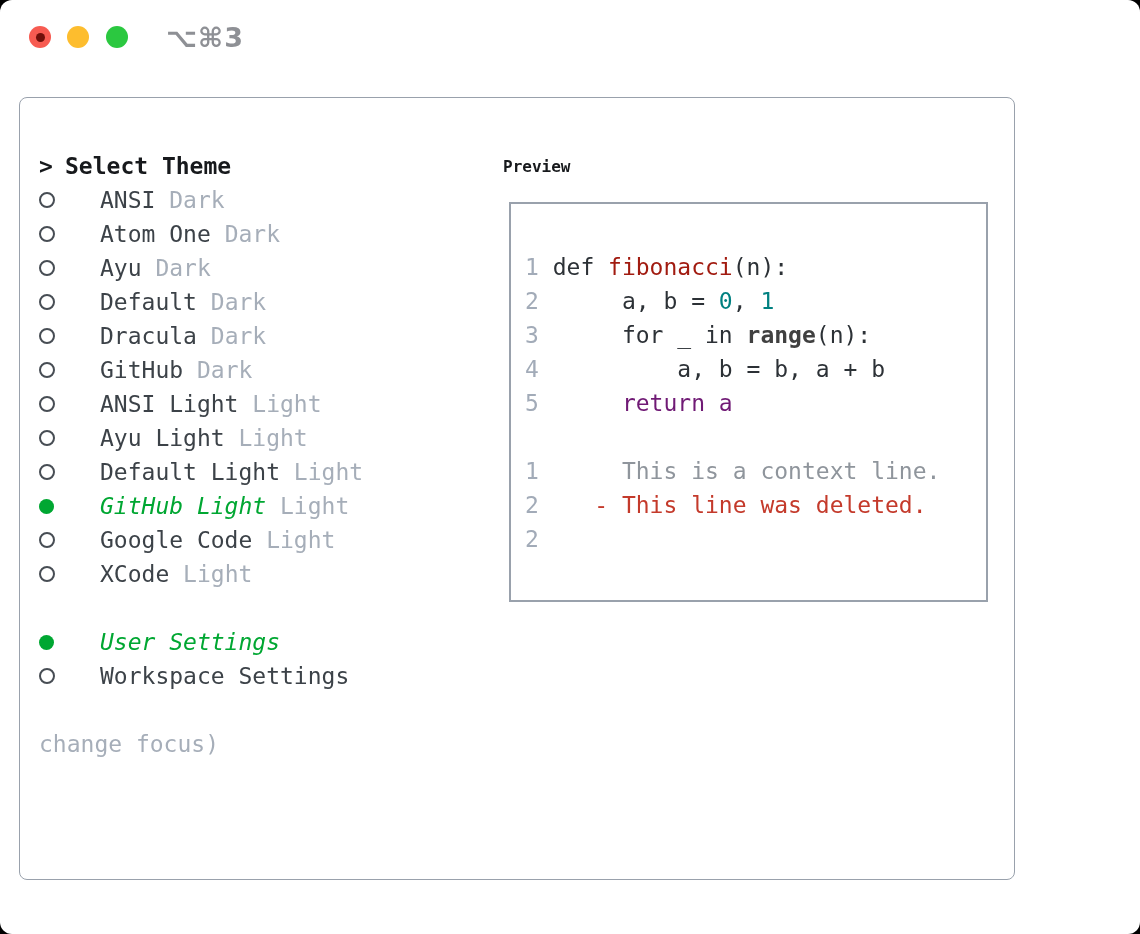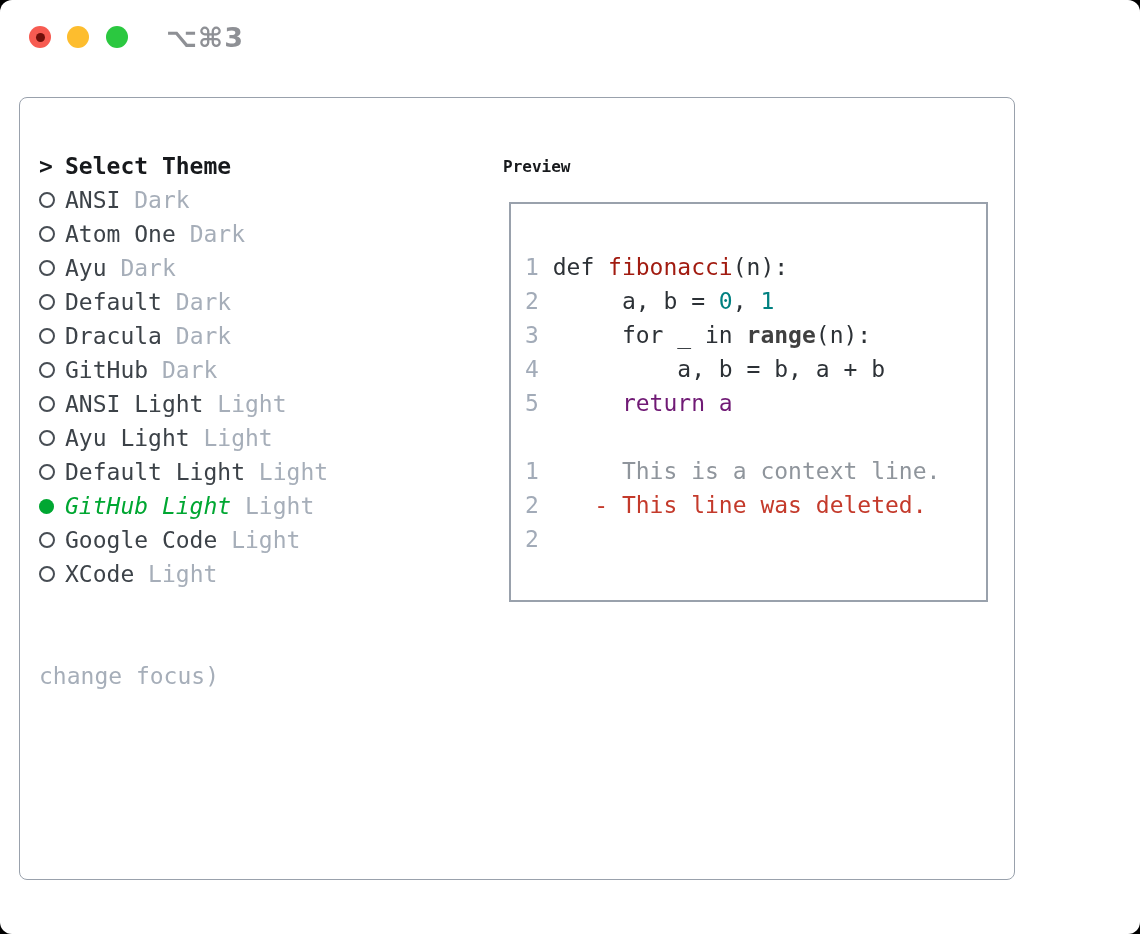--- a/index.html
+++ b/index.html
@@ -23,21 +23,21 @@
       border:1.5px solid var(--border_gray);border-radius:8px;background:#fff;}
   
   .left-col{position:absolute;left:19px;top:51px;width:450px;}
   .lrow{height:34px;display:flex;align-items:center;white-space:pre;font-size:23px;}
   .slot{width:26px;flex:0 0 26px;display:flex;align-items:center;}
   .hdr{font-weight:bold;color:var(--heading_black);}
   .caret{font-weight:bold;color:var(--heading_black);}
   .bullet{width:12px;height:12px;border:2px solid #474d54;border-radius:50%;box-sizing:content-box;}
   .theme-row.selected .bullet, .apply-row.selected .bullet{
       width:15px;height:15px;border:none;background:var(--accent_green);}
-  .t-name{color:var(--item_text);}
+  .t-name{color:var(--item_text);margin-left:35px;}
   .theme-row.selected .t-name, .apply-row.selected .t-name{color:var(--accent_green);font-style:italic;}
   .t-variant{color:var(--muted_gray);margin-left:1ch;text-align:right;}
   .spacer{height:34px;}
   .apply-hdr{color:var(--heading_black);margin-left:26px;}
   .hint{color:var(--muted_gray);}
   
   .preview-label{position:absolute;left:483px;top:51px;height:34px;display:flex;
       align-items:center;font-size:16px;font-weight:bold;color:var(--heading_black);}
   .preview-box{position:absolute;left:489px;top:104px;width:479px;height:400px;
       border:2px solid var(--border_gray);box-sizing:border-box;overflow:hidden;}
@@ -114,20 +114,30 @@
   <span class="t-variant">Light</span></div>
           <div class="lrow theme-row">
     <span class="slot"><span class="bullet"></span></span>
     <span class="t-name">XCode</span>
   <span class="t-variant">Light</span></div>
         </div>
 
       <div class="spacer"></div>
 
 
+      <div id="apply-rows">
+          <div class="lrow apply-row selected">
+    <span class="slot"><span class="bullet"></span></span>
+    <span class="t-name">User Settings</span>
+  </div>
+          <div class="lrow apply-row">
+    <span class="slot"><span class="bullet"></span></span>
+    <span class="t-name">Workspace Settings</span>
+  </div>
+        </div>
 
       <div class="spacer"></div>
 
       <div class="lrow hint">change focus)</div>
     </div>
 
     <div class="preview-label">Preview</div>
 
     <div class="preview-box">
       <div class="code-area" id="code-area">

